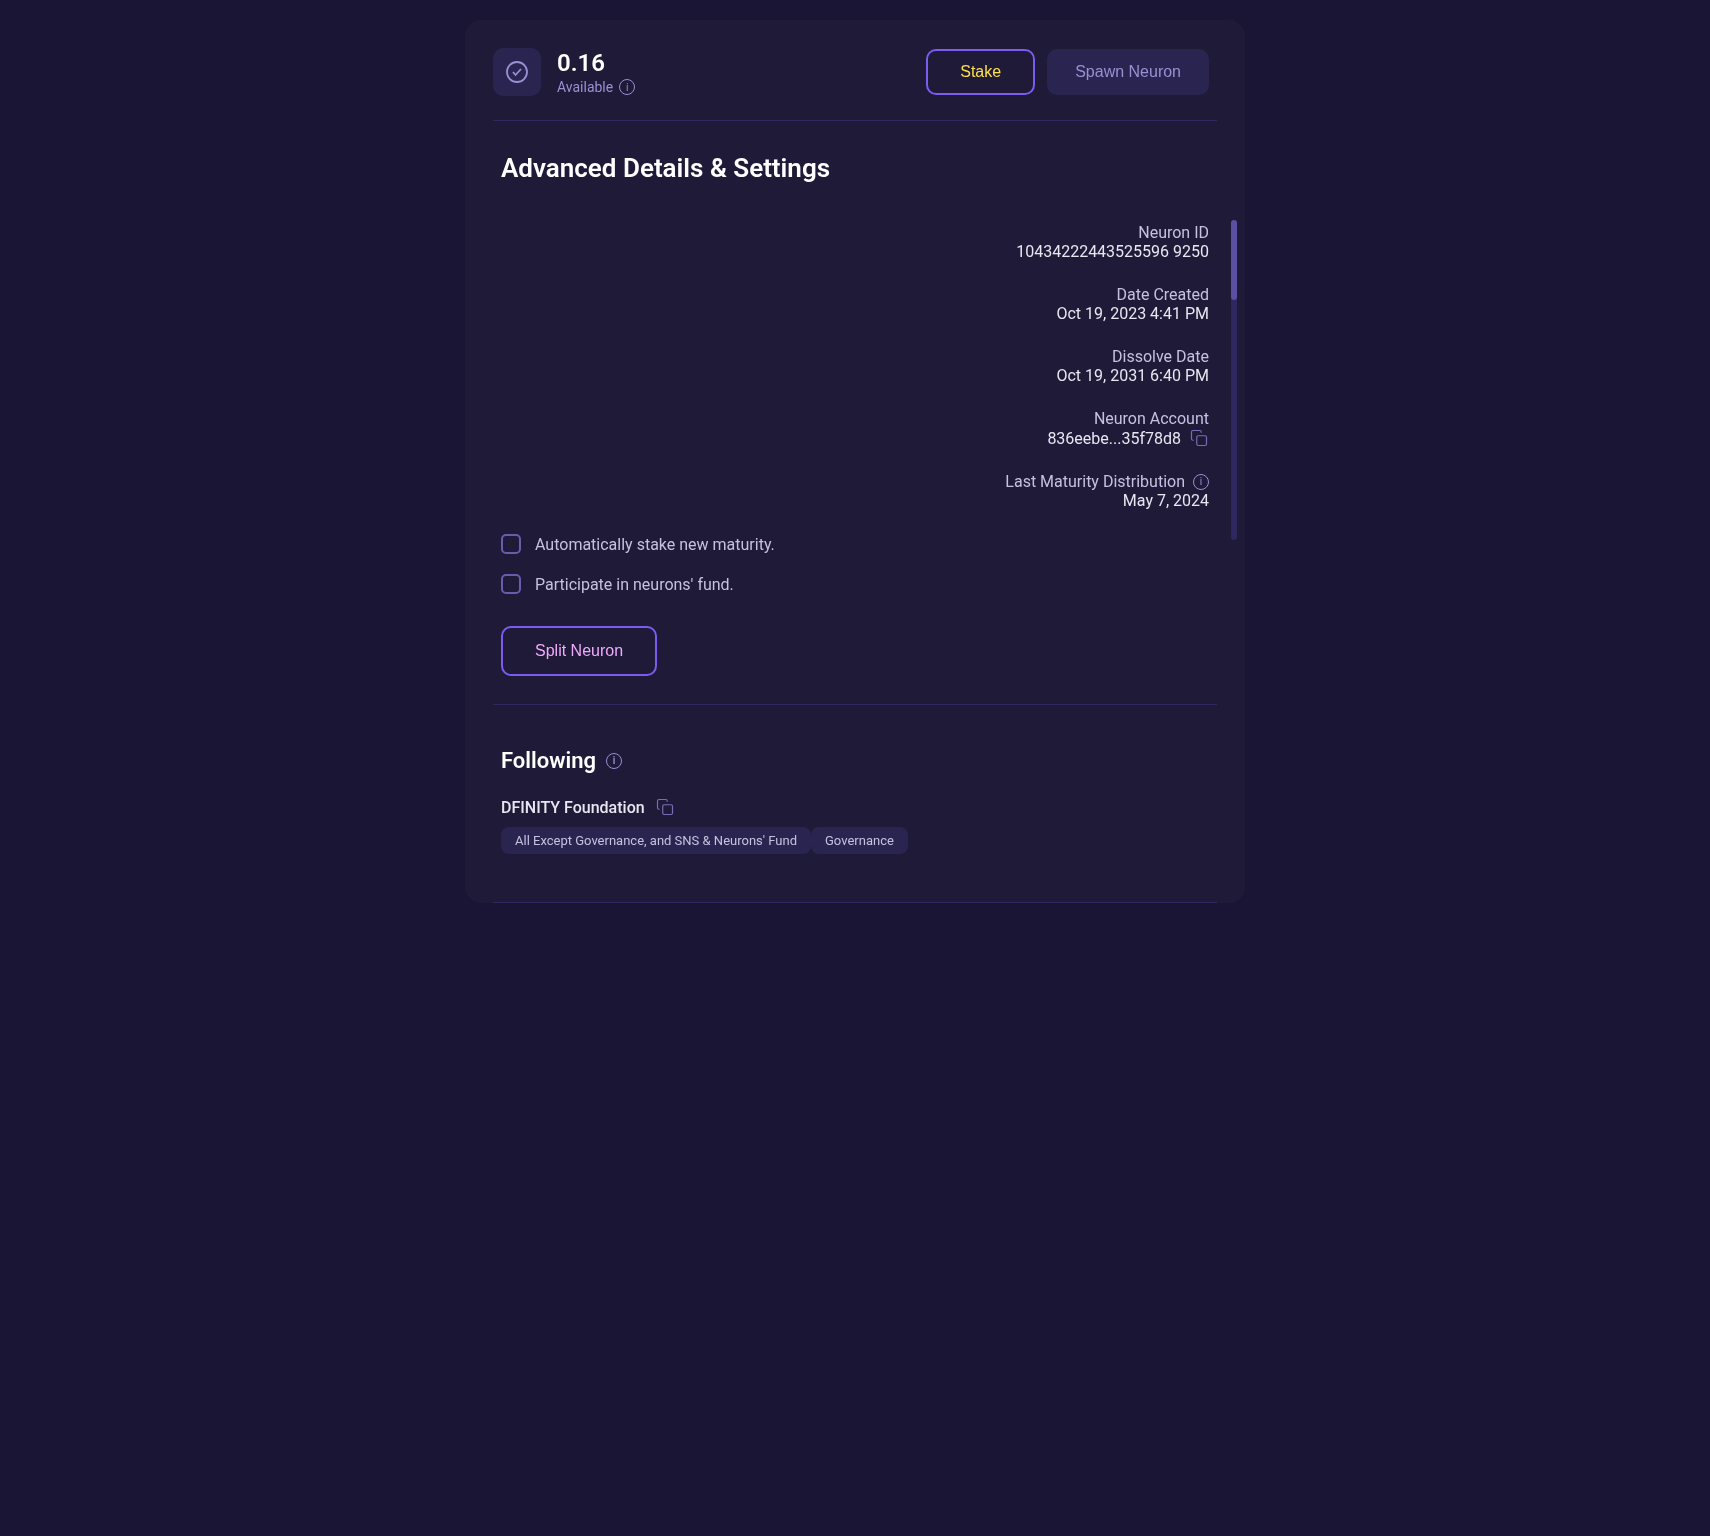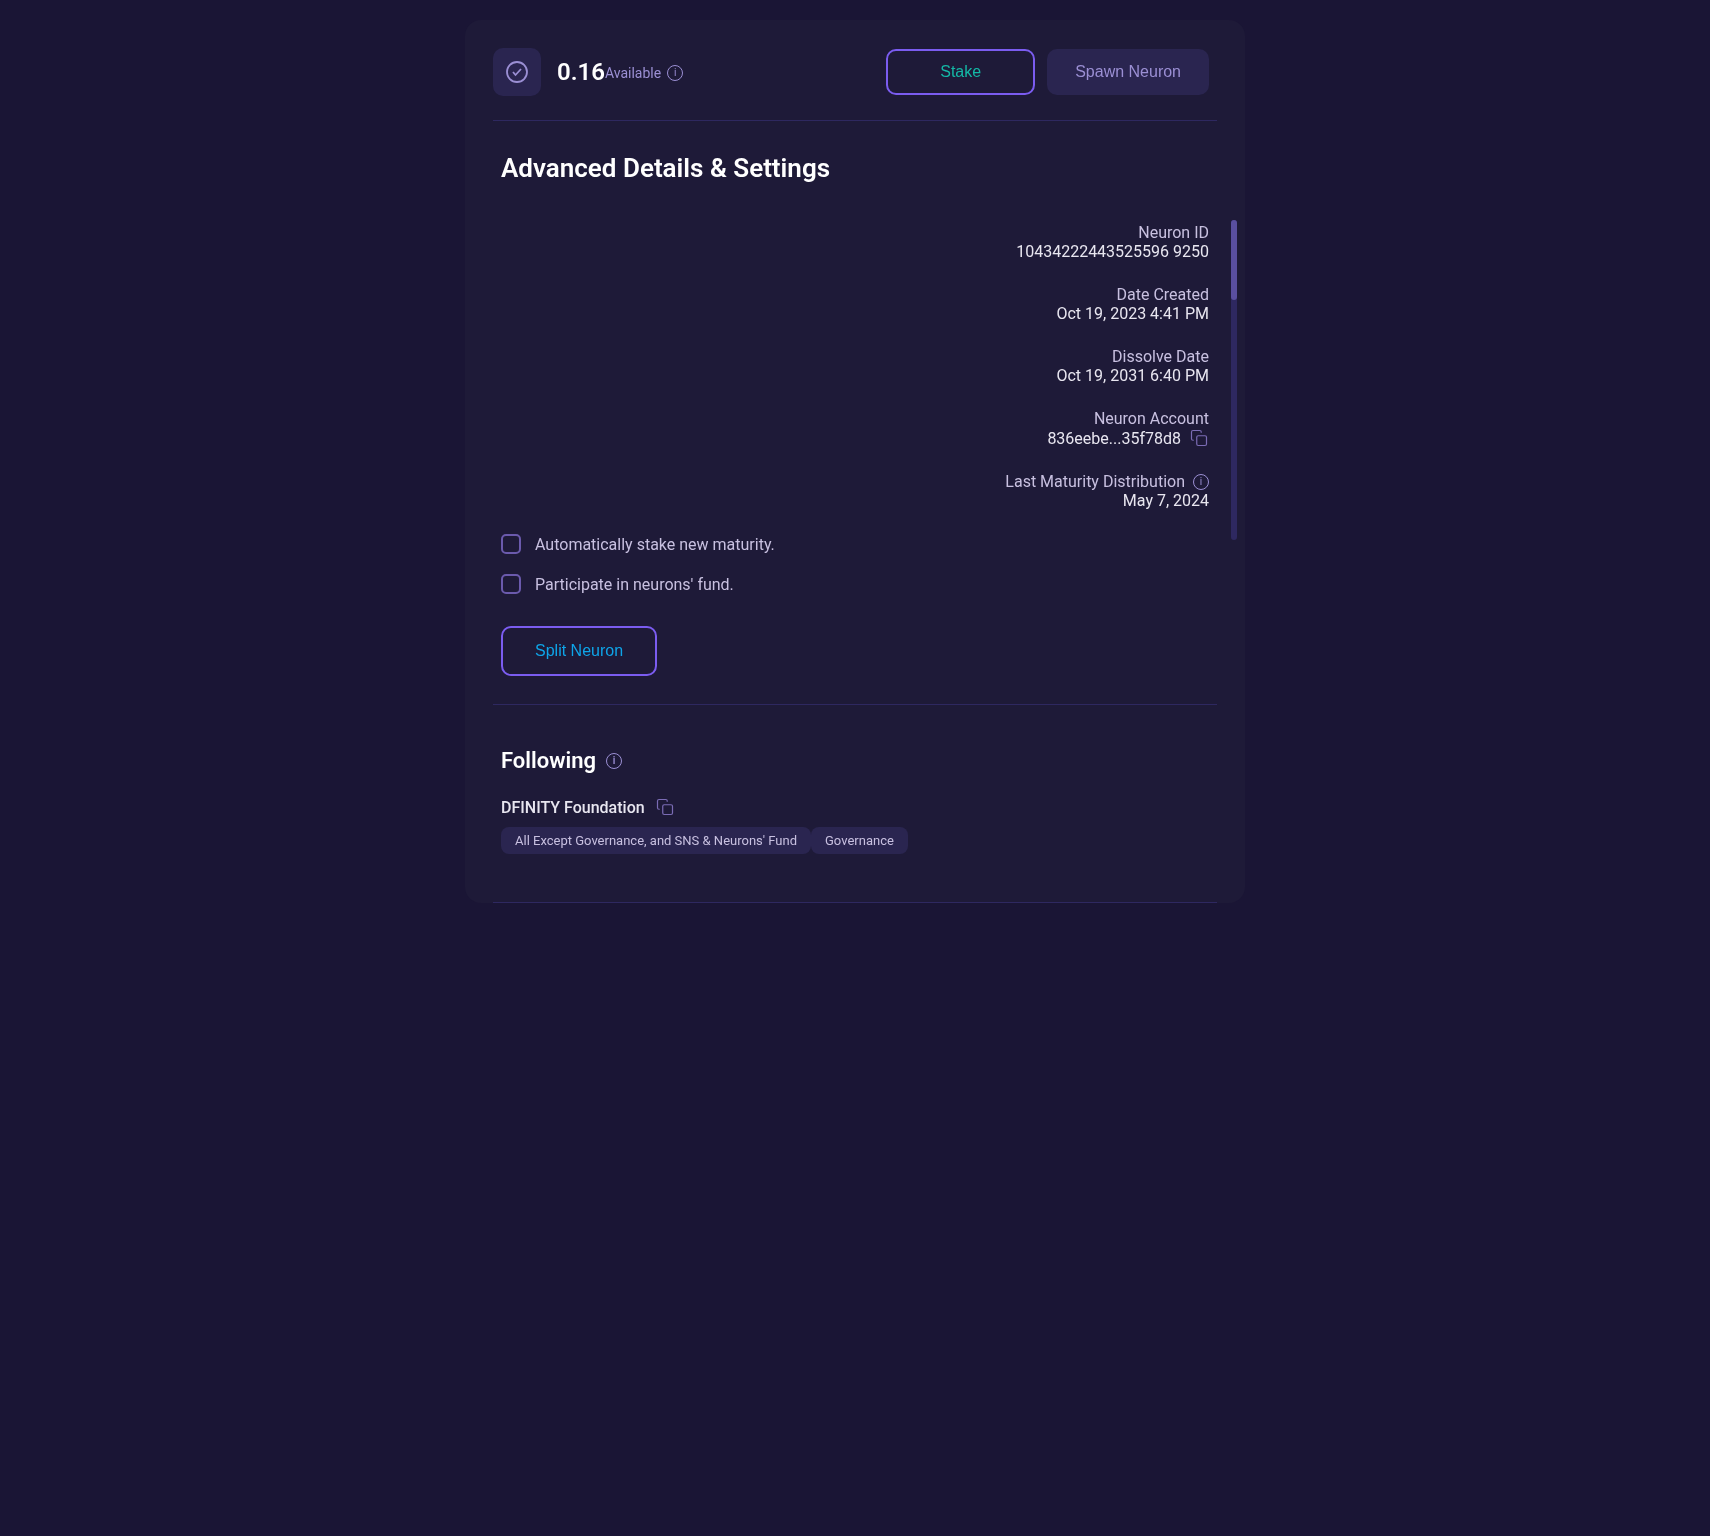--- a/index.html
+++ b/index.html
@@ -52,21 +52,21 @@
     .circle-icon svg {
       width: 24px;
       height: 24px;
       stroke: #9b8fd4;
       fill: none;
       stroke-width: 1.8;
     }
 
     .balance-info {
       display: flex;
-      flex-direction: row;
+      flex-direction: column;
     }
 
     .balance-amount {
       font-size: 24px;
       font-weight: 600;
       color: #ffffff;
       line-height: 1.2;
     }
 
     .balance-label {
@@ -91,25 +91,25 @@
       cursor: pointer;
       flex-shrink: 0;
     }
 
     .button-group {
       display: flex;
       gap: 12px;
     }
 
     .btn-stake {
-      padding: 12px 52px;
+      padding: 12px 32px;
       border-radius: 10px;
       border: 2px solid #7b5cf0;
       background: transparent;
-      color: #14b8a6;
+      color: #fde047;
       font-size: 16px;
       font-weight: 500;
       cursor: pointer;
     }
 
     .btn-spawn {
       padding: 12px 28px;
       border-radius: 10px;
       border: none;
       background: #2a2550;
@@ -202,21 +202,21 @@
       font-size: 16px;
       color: #c8c0e0;
     }
 
     .btn-split {
       margin-top: 12px;
       padding: 14px 32px;
       border-radius: 10px;
       border: 2px solid #7b5cf0;
       background: transparent;
-      color: #0ea5e9;
+      color: #f0abfc;
       font-size: 16px;
       font-weight: 500;
       cursor: pointer;
     }
 
     
     .scrollbar {
       position: absolute;
       right: 8px;
       top: 200px;

